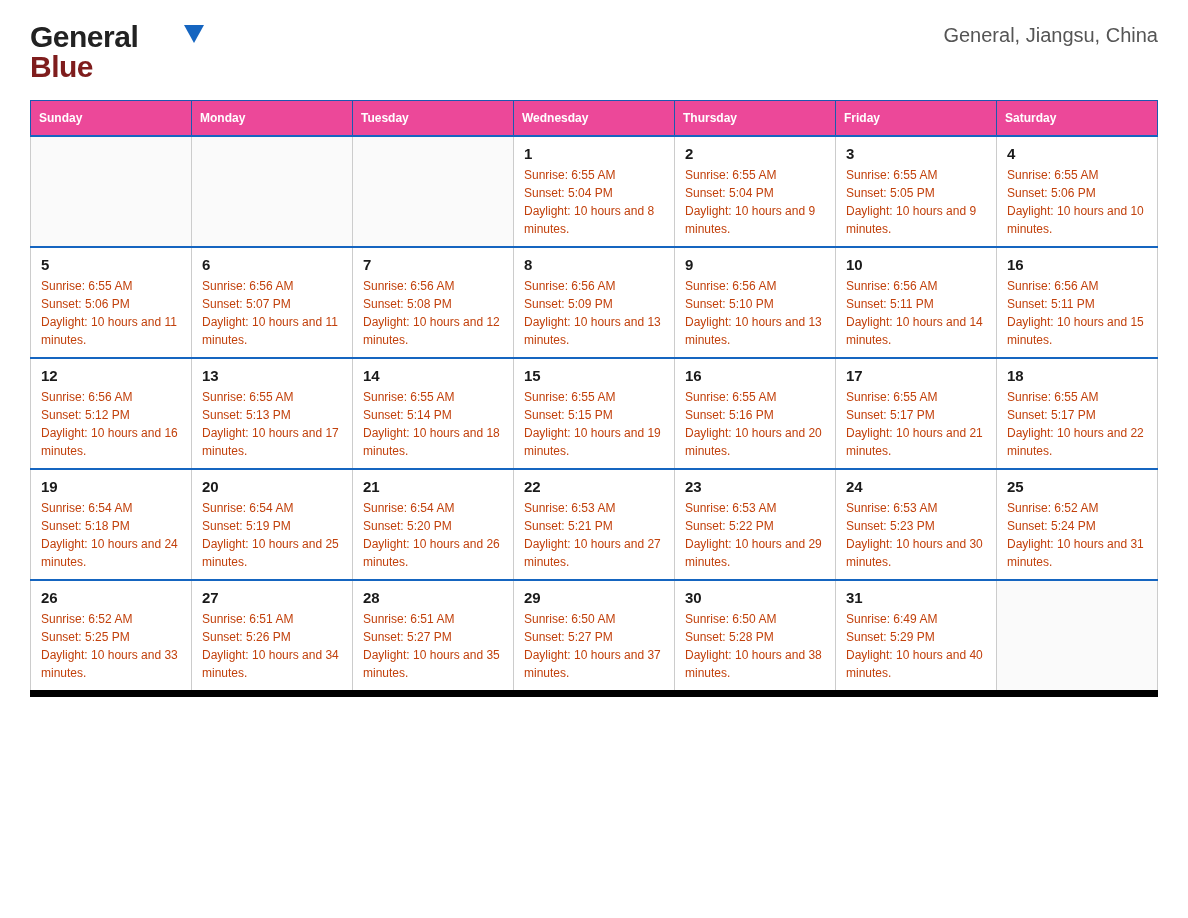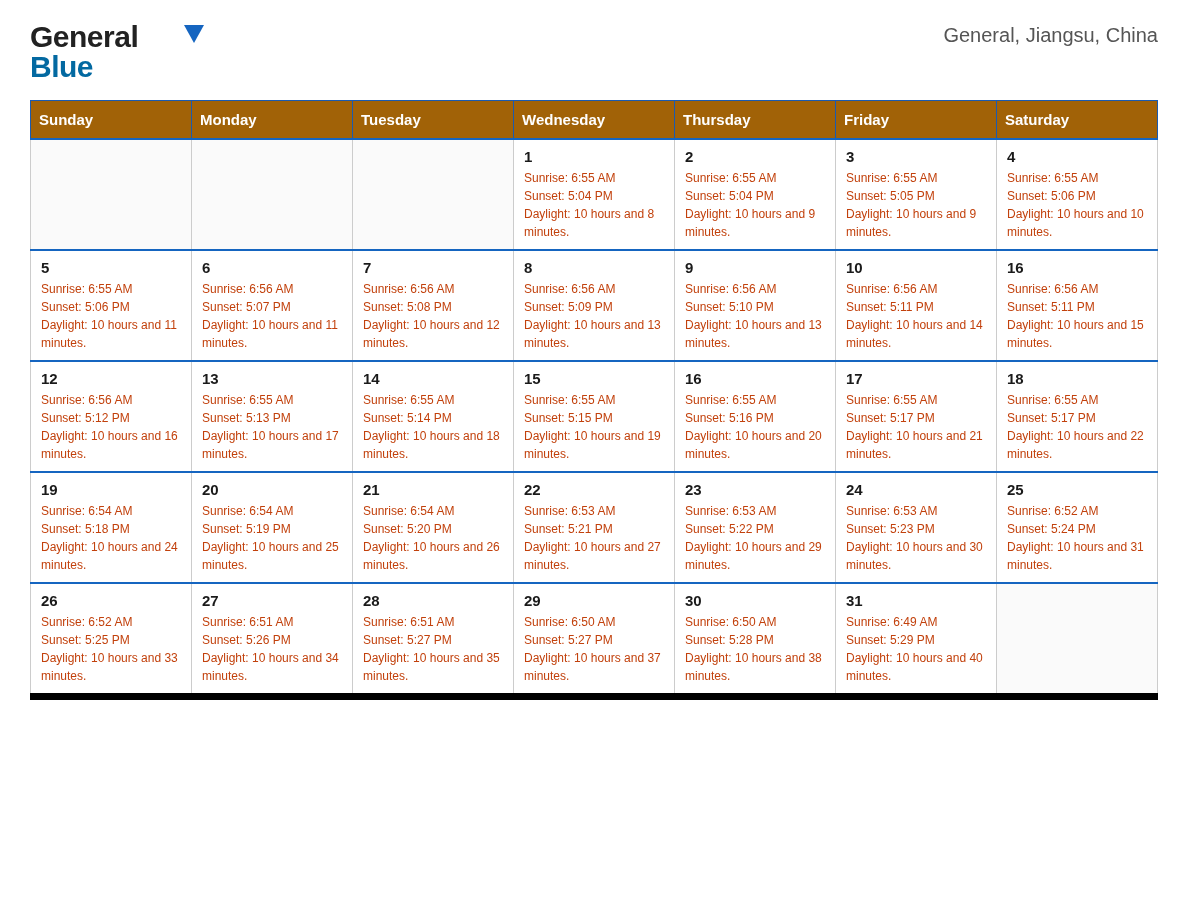--- a/index.html
+++ b/index.html
@@ -35,23 +35,23 @@
       font-size: 20px;
       color: #555;
       margin-top: 4px;
     }
     .calendar {
       width: 100%;
       border-collapse: collapse;
       border: 1px solid #ccc;
     }
     .calendar th {
-      background-color: #a16207;
+      background-color: #ec4899;
       color: #fff;
-      font-size: 15px;
+      font-size: 12px;
       font-weight: bold;
       padding: 10px 8px;
       text-align: left;
       border: 1px solid #1a5ab0;
     }
     .calendar td {
       vertical-align: top;
       padding: 8px 10px;
       font-size: 12.5px;
       color: #333;
@@ -85,21 +85,21 @@
 <body>
 
 <div class="header">
   <div class="logo">
     <div style="display:flex; align-items:center;gap:44px;">
       <span style="font-size:30px; font-weight:bold; color:#222; font-family:Arial,sans-serif; letter-spacing:-0.5px;">General</span>
       <svg width="20" height="22" viewBox="0 0 20 22" style="margin-left:2px; margin-bottom:2px;">
         <polygon points="0,0 20,0 10,18" fill="#1565C0"></polygon>
       </svg>
     </div>
-    <span style="font-size:30px; font-weight:bold; color:#0369a1; font-family:Arial,sans-serif; letter-spacing:-0.5px; margin-top:-4px;">Blue</span>
+    <span style="font-size:30px; font-weight:bold; color:#7f1d1d; font-family:Arial,sans-serif; letter-spacing:-0.5px; margin-top:-4px;">Blue</span>
   </div>
   <div class="title-area">
     <div class="location">General, Jiangsu, China</div>
   </div>
 </div>
 
 <table class="calendar">
   <thead>
     <tr>
     <th>Sunday</th>

